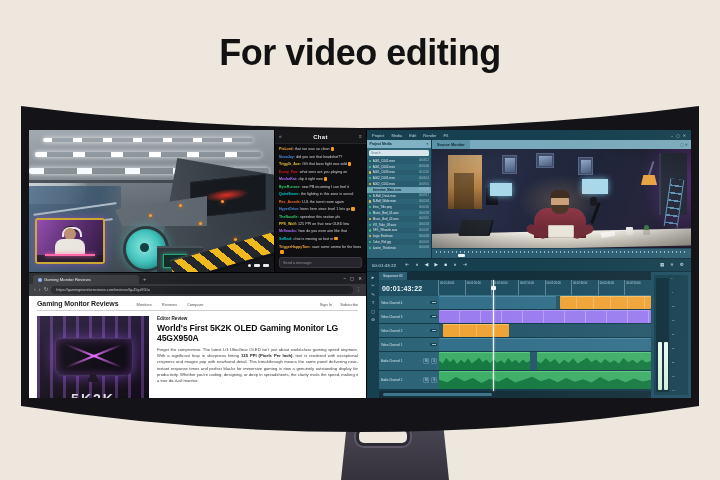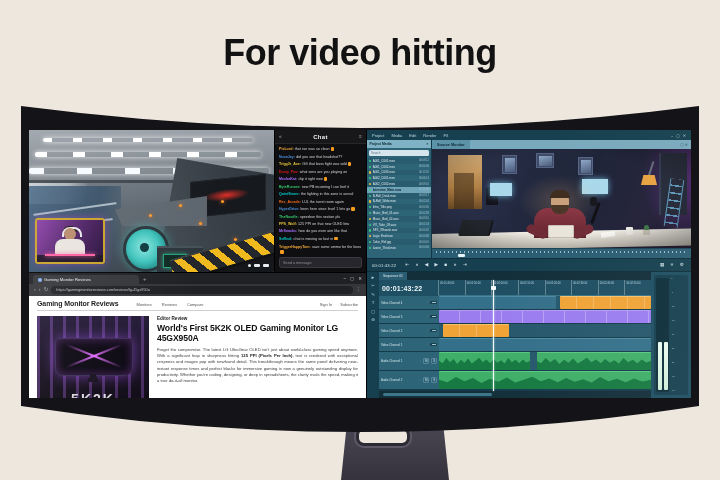--- a/index.html
+++ b/index.html
@@ -263,21 +263,21 @@
   .meter-track{width:13px;background:#0d2e3a;border-radius:2px;position:relative;margin-right:2px;}
   .mbar{position:absolute;bottom:2px;width:4px;border-radius:1px;
     background:linear-gradient(180deg,#eafaf0,#cfeeda);}
   .mbar.b1{left:2px;} .mbar.b2{left:7.5px;}
   .meter-scale{flex:1;display:flex;flex-direction:column;justify-content:space-between;padding:0;}
   .meter-scale span{font-size:2.4px;color:#9fc3cf;line-height:1;text-align:left;}
 </style>
 </head>
 <body>
 
-<div class="page-title">For video hitting</div>
+<div class="page-title">For video editing</div>
 
 <div class="stand">
   <div class="stand-hole"></div>
 </div>
 
 <div class="monitor">
   <div class="screen">
 
     <div class="game">
       <div class="g-bright"></div>

